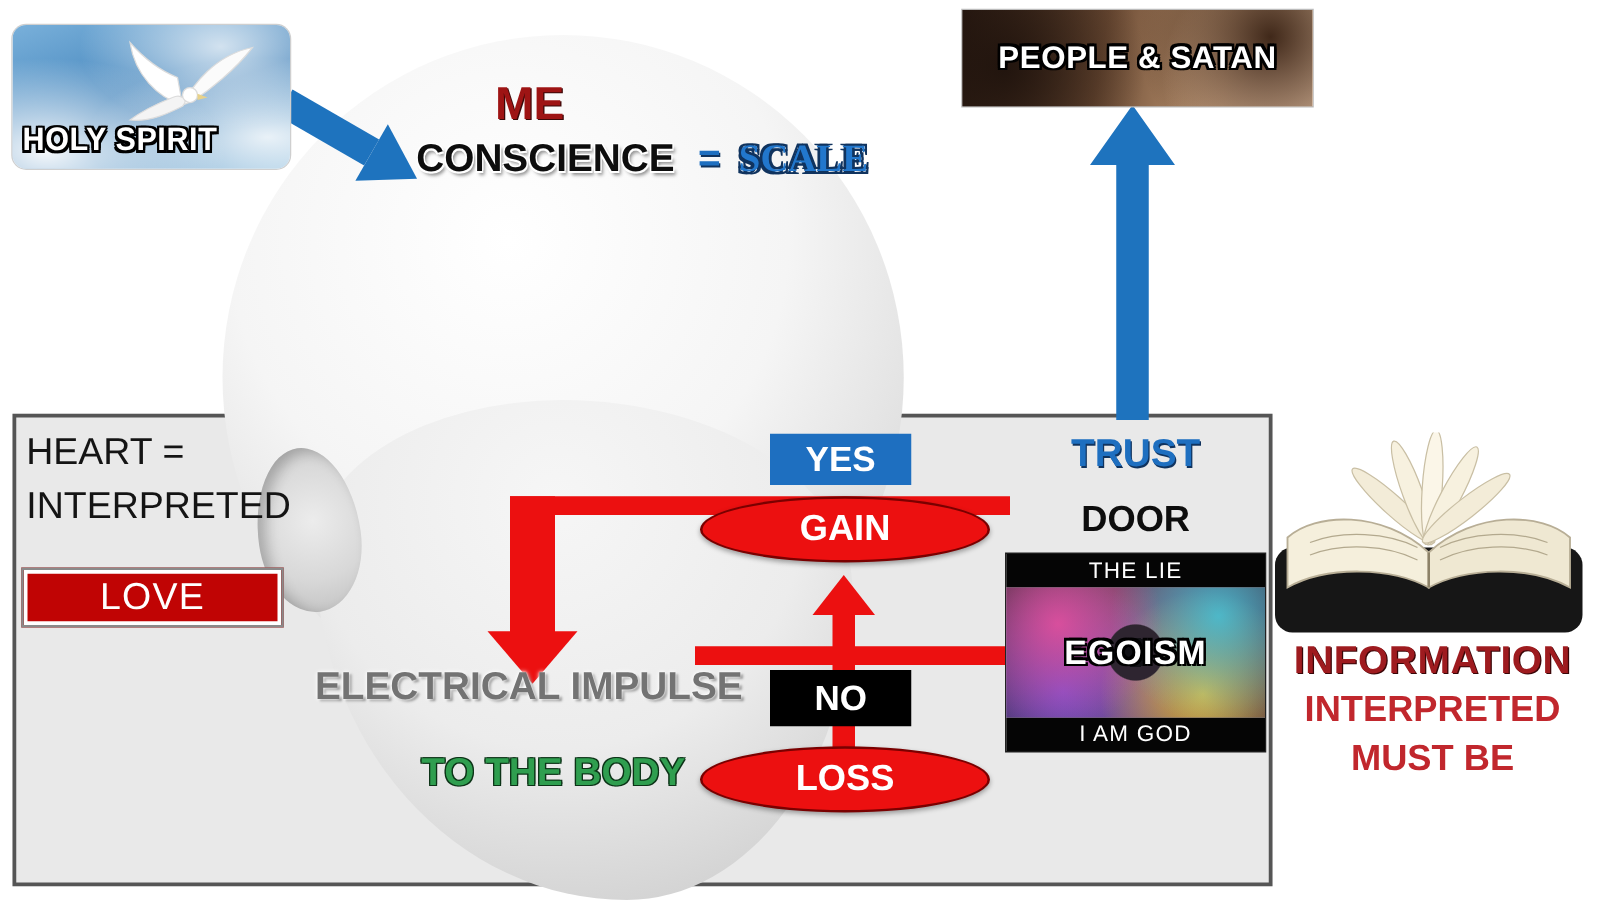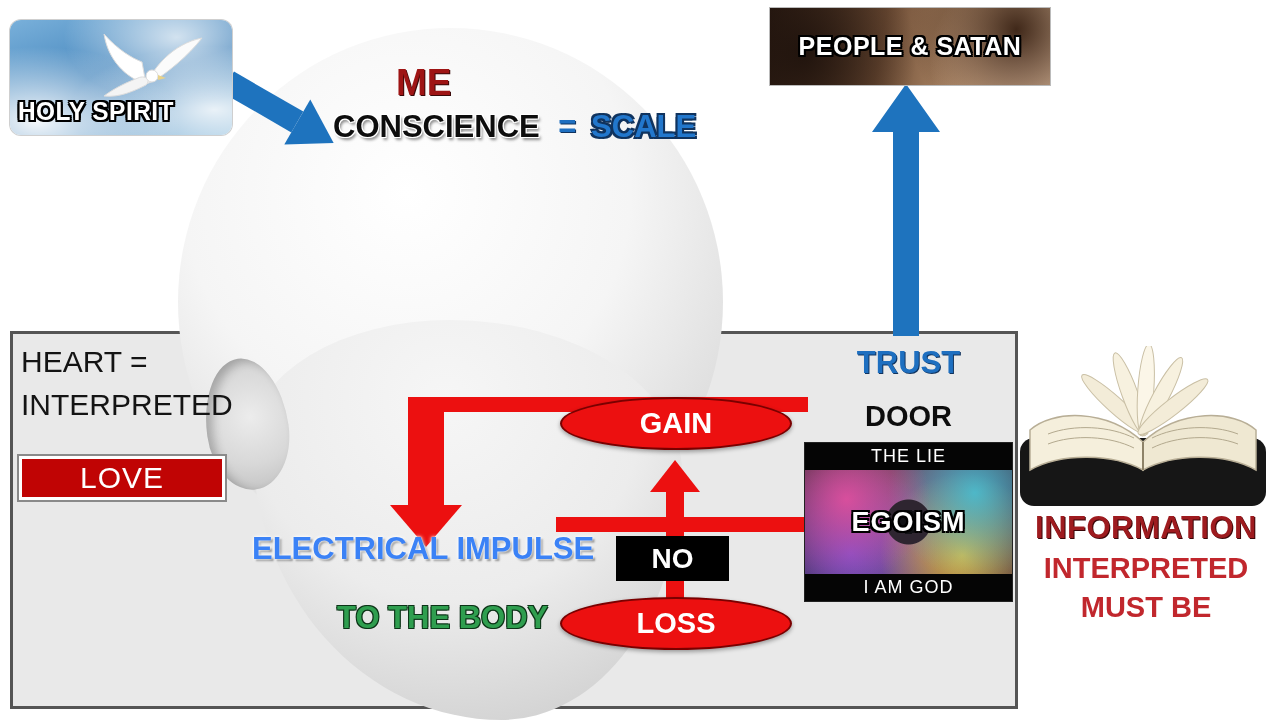--- a/index.html
+++ b/index.html
@@ -63,21 +63,21 @@
     display:flex; align-items:center; justify-content:center;
   }
   .people-label { color:#fff; font-size:25px; font-weight:bold; letter-spacing:.5px; }
 
   
   .me-label { left:396px; top:62px; font-size:37px; font-weight:bold; color:#9e1414;
     text-shadow:1px 1px 0 #3a0808; z-index:4; }
   .conscience-line { left:333px; top:109px; font-size:31px; font-weight:bold; z-index:4; white-space:nowrap; }
   .conscience-word { color:#0d0d0d; text-shadow:-1px -1px 0 #fff,1px -1px 0 #fff,-1px 1px 0 #fff,1px 1px 0 #fff, 2px 3px 3px rgba(0,0,0,.45); }
   .equals-word { color:#1e6fc0; margin:0 6px 0 10px; text-shadow:1px 1px 0 #10335e; }
-  .scale-word { color:#2277cc; text-shadow:-2px -2px 0 #10335e,2px -2px 0 #10335e,-2px 2px 0 #10335e,2px 2px 0 #10335e; }
+  .scale-word { color:#2277cc; text-shadow:-2px -2px 0 #10335e,2px -2px 0 #10335e,-2px 2px 0 #10335e,2px 2px 0 #10335e;font-family:Liberation Serif, serif; }
 
   
   .arrow-svg { z-index:3; }
   .red-hseg { left:408px; top:397px; width:400px; height:15px; background:#ec1010; z-index:3; }
   .red-vseg { left:408px; top:397px; width:36px; height:110px; background:#ec1010; z-index:3; }
   .red-down-head { left:390px; top:505px; width:0; height:0;
     border-left:36px solid transparent; border-right:36px solid transparent;
     border-top:42px solid #ec1010; z-index:3; }
   .red-bar { left:556px; top:517px; width:248px; height:15px; background:#ec1010; z-index:3; }
   .red-up-shaft { left:666px; top:488px; width:18px; height:115px; background:#ec1010; z-index:3; }
@@ -108,21 +108,21 @@
     box-shadow:0 2px 4px rgba(0,0,0,.35);
   }
   .ellipse-text { color:#fff; font-size:29px; font-weight:bold; }
 
   .trust-label { left:805px; top:345px; width:207px; text-align:center;
     font-size:31px; font-weight:bold; color:#1e6fc0;
     text-shadow:1px 1px 0 #10335e; z-index:4; }
   .door-label { left:805px; top:400px; width:207px; text-align:center;
     font-size:29px; font-weight:bold; color:#0d0d0d; z-index:4; }
 
-  .impulse-label { left:252px; top:531px; font-size:31px; font-weight:bold; color:#3b82f6;
+  .impulse-label { left:252px; top:531px; font-size:31px; font-weight:bold; color:#737373;
     text-shadow:0 0 4px #fff, 0 0 2px #fff, 2px 2px 2px rgba(0,0,0,.45);
     z-index:4; white-space:nowrap; }
   .body-label { left:337px; top:600px; font-size:31px; font-weight:bold; color:#2f9e4f;
     text-shadow:-1px -1px 0 #0c3317,1px -1px 0 #0c3317,-1px 1px 0 #0c3317,1px 1px 0 #0c3317;
     z-index:4; white-space:nowrap; }
 
   
   .lie-panel { left:805px; top:443px; width:207px; height:158px; z-index:4;
     display:flex; flex-direction:column; box-shadow:0 0 0 1px #222; }
   .lie-strip { height:27px; background:#050505; color:#fff; font-size:18px;
@@ -205,20 +205,23 @@
 
   <div class="abs heart-title">
     <div>HEART =</div>
     <div>INTERPRETED</div>
   </div>
 
   <div class="abs love-box">
     <span class="love-text">LOVE</span>
   </div>
 
+  <div class="abs yes-box">
+    <span class="pill-text">YES</span>
+  </div>
   <div class="abs gain-ellipse red-ellipse">
     <span class="ellipse-text">GAIN</span>
   </div>
 
   <div class="abs trust-label">TRUST</div>
   <div class="abs door-label">DOOR</div>
 
   <div class="abs lie-panel">
     <div class="lie-strip">THE LIE</div>
     <div class="lie-middle">

